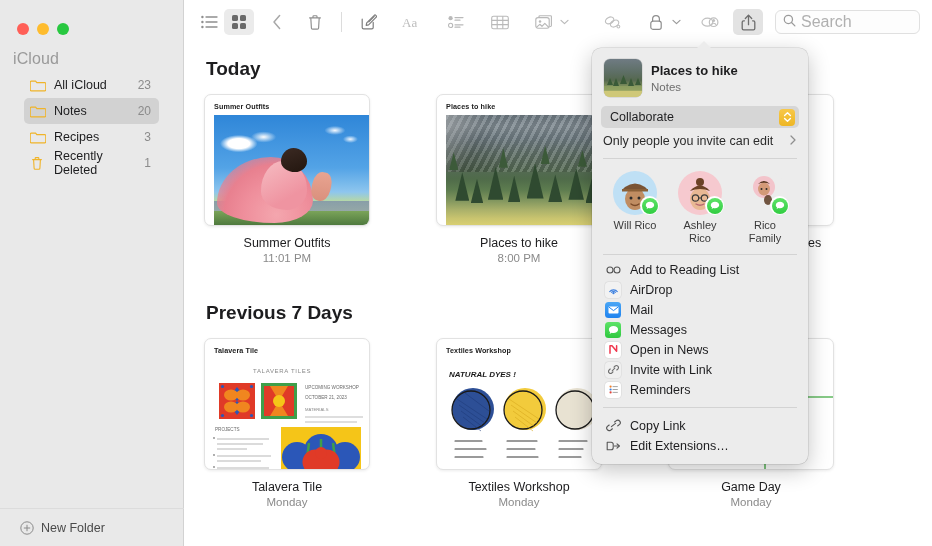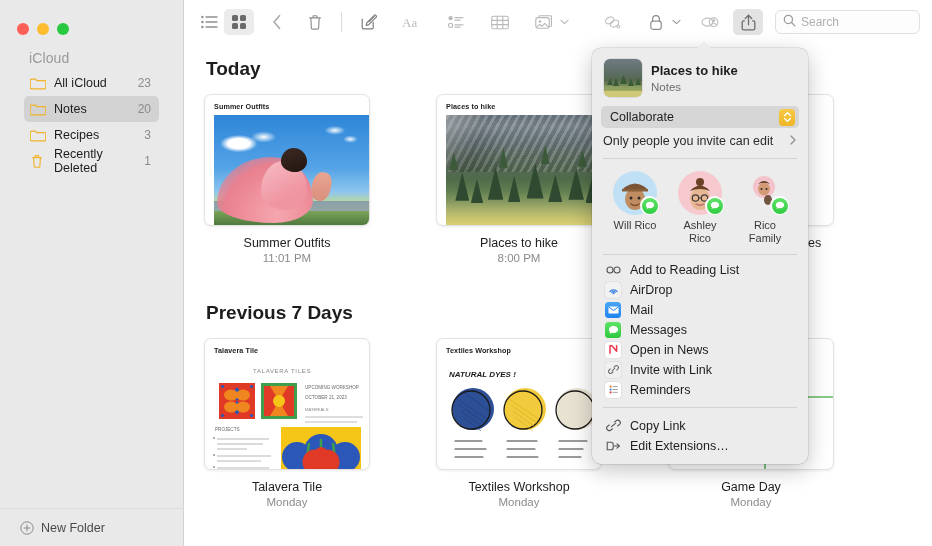--- a/index.html
+++ b/index.html
@@ -30,22 +30,22 @@
   .traffic {
     display: flex; align-items: center; gap: 8px;
     padding: 17px 0 0 17px; height: 40px;
   }
   .dot { width: 12px; height: 12px; border-radius: 50%; }
   .dot-red { background: #ff5f57; }
   .dot-yellow { background: #febc2e; }
   .dot-green { background: #28c840; }
 
   .section-label {
-    font-size: 14px; color: #9a9a9a;
-    padding: 10px 18px 4px 13px; letter-spacing: 0.1px; margin-left: 16px;
+    font-size: 16px; color: #9a9a9a;
+    padding: 10px 18px 4px 13px; letter-spacing: 0.1px;
   }
   .folder-list { padding: 0 24px; }
   .folder-row {
     display: flex; align-items: center;
     height: 26px; border-radius: 5px;
     padding: 0 8px 0 6px; cursor: default;
   }
   .folder-row.selected { background: #d2d2d2; }
   .folder-icon { width: 17px; height: 16px; margin-right: 7px; flex: 0 0 17px; display:flex; align-items:center; }
   .folder-name { font-size: 12.5px; color: #1d1d1f; flex: 1; }
@@ -85,21 +85,21 @@
 
   .search-wrap {
     margin-left: 12px; flex: 1 1 auto;
     max-width: 188px; height: 24px;
     border: 1px solid #e0e0e0; border-radius: 6px;
     background: #fdfdfd; display: flex; align-items: center;
     padding: 0 7px; gap: 5px;
   }
   .search-input {
     border: none; outline: none; background: transparent;
-    font-size: 12px; color: #333; width: 100%;
+    font-size: 16px; color: #333; width: 100%;
     font-family: "Liberation Sans", sans-serif;
   }
   .search-input::placeholder { color: #b0b0b0; }
 
   
   .content { padding: 14px 0 0 20px; position: relative; }
   .group-title {
     font-size: 19px; font-weight: bold; color: #1d1d1f;
     margin: 0 0 14px 2px;
   }

